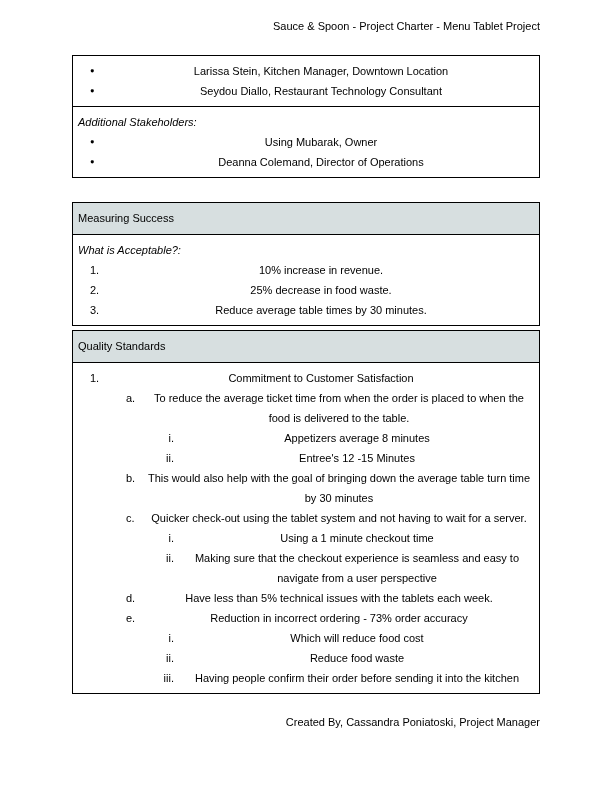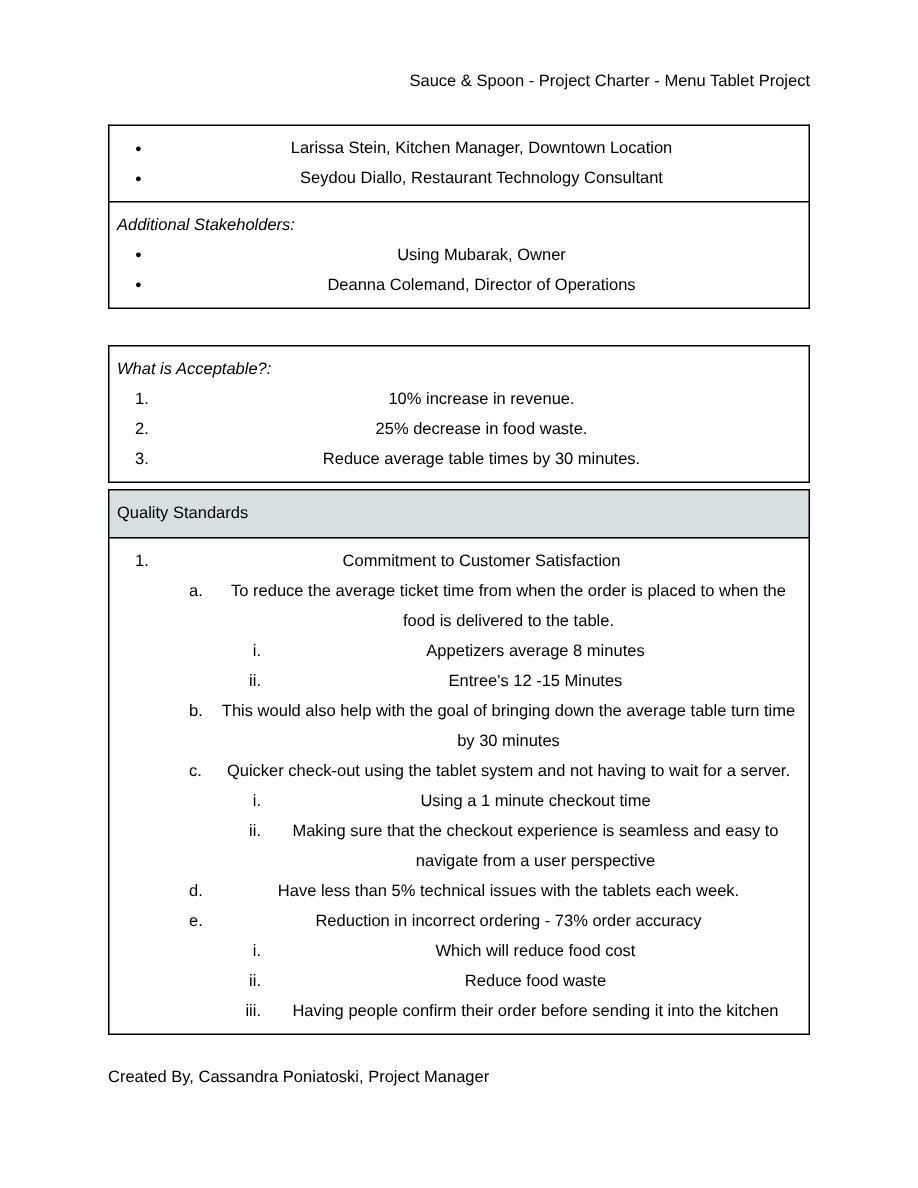--- a/index.html
+++ b/index.html
@@ -9,21 +9,21 @@
     background: #ffffff;
     box-sizing: border-box;
     font-family: "Liberation Sans", sans-serif;
     font-size: 11px;
     color: #000000;
     overflow: hidden;
     position: relative;
   }
   .content { margin: 0 72px; }
   .doc-header {
-    padding-top: 48px;
+    padding-top: 20px;
     text-align: right;
     line-height: 13px;
   }
   table.doc-table {
     width: 100%;
     border-collapse: collapse;
     table-layout: fixed;
   }
   table.doc-table td {
     border: 1px solid #000000;
@@ -42,20 +42,21 @@
   .li { display: flex; line-height: 20px; }
   .li .mk { flex: 0 0 18px; }
   .li .tx { flex: 1 1 auto; text-align: center; }
   .lvl1 { padding-left: 12px; }
   .lvl2 { padding-left: 48px; }
   .lvl3 { padding-left: 78px; }
   .lvl3 .mk { text-align: right; margin-right: 6px; }
   .bullet .mk { font-size: 7.5px; }
   .doc-footer {
     margin-top: 22px;
+    text-align: right;
     line-height: 13px;
   }
 </style>
 </head>
 <body>
 
 <div class="page">
   <div class="content">
 
     <div class="doc-header">Sauce &amp; Spoon - Project Charter - Menu Tablet Project</div>
@@ -85,20 +86,23 @@
             <span class="mk">●</span>
             <span class="tx">Deanna Colemand, Director of Operations</span>
           </div>
         </td>
       </tr>
     </tbody>
       </table>
 
     <table class="doc-table tbl-measuring">
       <tbody>
+          <tr class="hdr-row">
+        <td>Measuring Success</td>
+      </tr>
       <tr>
         <td>
           <div class="label-line">What is Acceptable?:</div>
           <div class="li lvl1">
             <span class="mk">1.</span>
             <span class="tx">10% increase in revenue.</span>
           </div>
           <div class="li lvl1">
             <span class="mk">2.</span>
             <span class="tx">25% decrease in food waste.</span>

